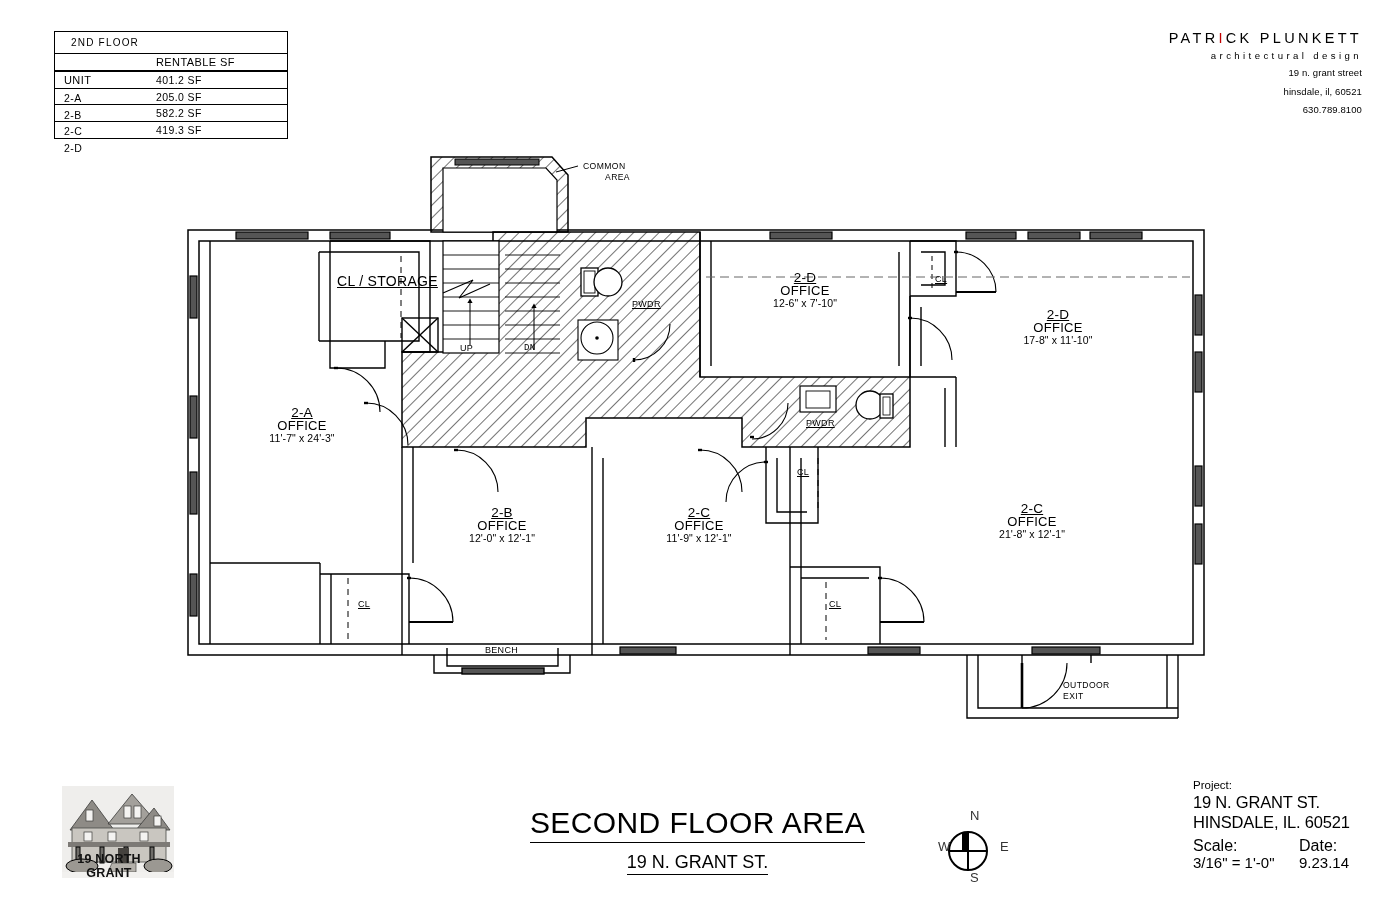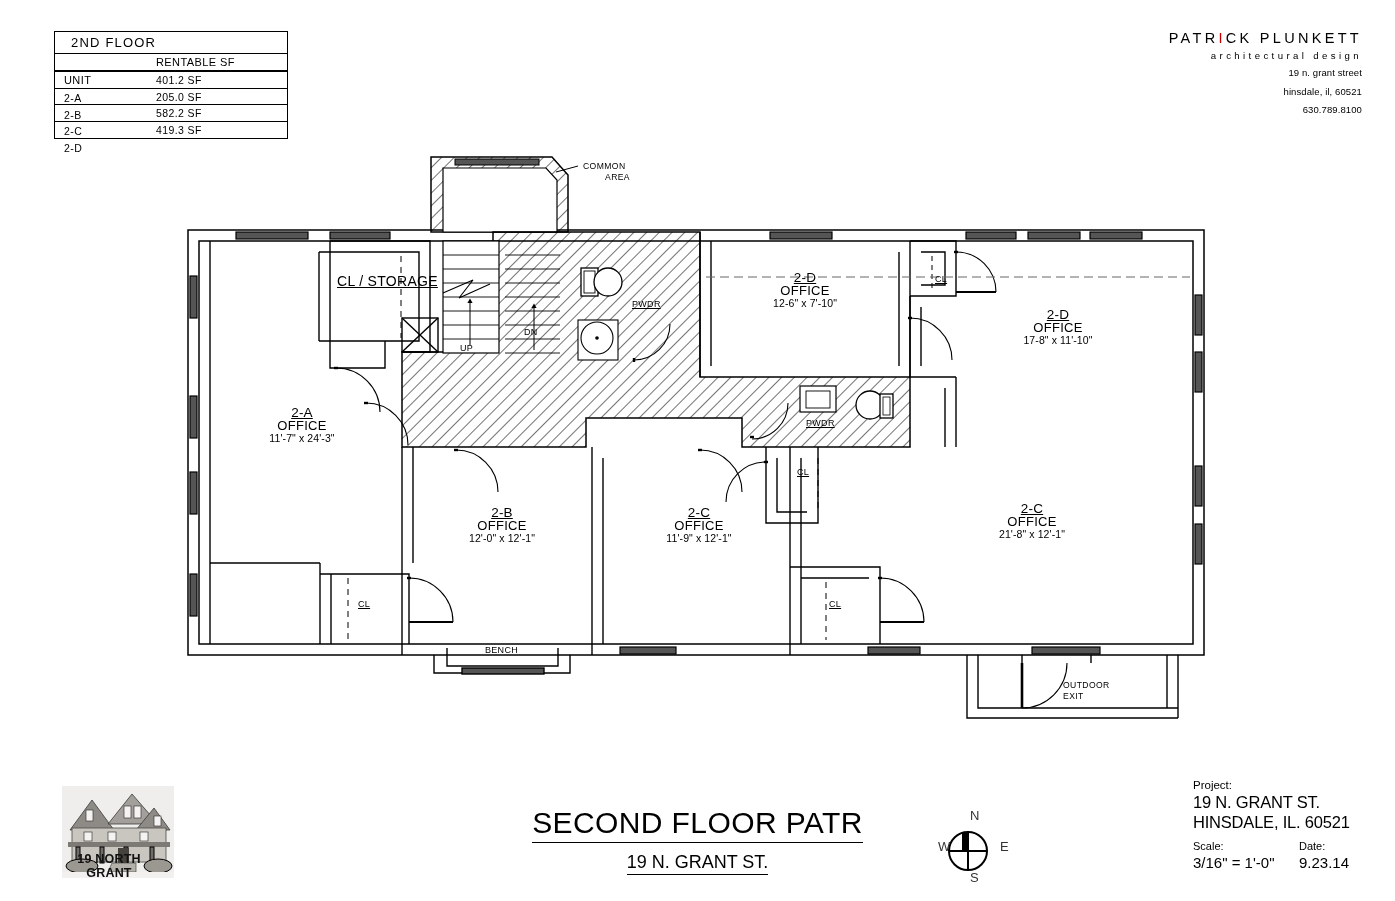--- a/index.html
+++ b/index.html
@@ -27,21 +27,21 @@
     top: 31px;
     width: 234px;
     border: 1.4px solid #000;
     background: #fff;
     box-sizing: border-box;
   }
   .unit-table .tbl-title {
     height: 22px;
     line-height: 22px;
     padding-left: 16px;
-    font-size: 13px;
+    font-size: 10px;
     letter-spacing: 1.2px;
     border-bottom: 1.4px solid #000;
     box-sizing: border-box;
   }
   .unit-table .hdr-row, .unit-table .data-row {
     display: flex;
     height: 16.5px;
     box-sizing: border-box;
   }
   .unit-table .hdr-row {
@@ -166,21 +166,21 @@
     font-size: 16.5px;
     line-height: 20px;
     letter-spacing: -0.2px;
   }
   .project-block .row2 {
     display: flex;
     margin-top: 7px;
   }
   .project-block .col-scale { width: 106px; }
   .project-block .col-date { width: 79px; }
-  .project-block .small-label { font-size: 11px; line-height: 14px; }
+  .project-block .small-label { font-size: 16px; line-height: 14px; }
   .project-block .big-val { font-size: 15px; line-height: 19px; }
 
   
   .logo-box {
     position: absolute;
     left: 62px;
     top: 786px;
     width: 112px;
     height: 92px;
   }
@@ -561,21 +561,21 @@
   <div class="tiny-label ul" style="left:337px; top:273px; font-size:14px;">CL / STORAGE</div>
   <div class="tiny-label ul" style="left:935px; top:274px;">CL</div>
   <div class="tiny-label ul" style="left:358px; top:599px;">CL</div>
   <div class="tiny-label ul" style="left:797px; top:467px;">CL</div>
   <div class="tiny-label ul" style="left:829px; top:599px;">CL</div>
 
   <div class="tiny-label ul" style="left:632px; top:299px;">PWDR</div>
   <div class="tiny-label ul" style="left:806px; top:418px;">PWDR</div>
 
   <div class="tiny-label" style="left:460px; top:343px;">UP</div>
-  <div class="tiny-label" style="left:524px; top:327px;">DN</div>
+  <div class="tiny-label" style="left:524px; top:343px;font-family:Liberation Mono, monospace;">DN</div>
   <div class="tiny-label" style="left:485px; top:645px; font-size:9px;">BENCH</div>
 
   <div class="plan-label" style="left:242px; top:406px; width:120px;">
     <div class="unit">2-A</div>
     <div class="rm">OFFICE</div>
     <div class="dim">11'-7" x 24'-3"</div>
   </div>
 
   <div class="plan-label" style="left:442px; top:506px; width:120px;">
     <div class="unit">2-B</div>
@@ -601,21 +601,21 @@
     <div class="dim">12-6" x 7'-10"</div>
   </div>
 
   <div class="plan-label" style="left:997px; top:308px; width:122px;">
     <div class="unit">2-D</div>
     <div class="rm">OFFICE</div>
     <div class="dim">17-8" x 11'-10"</div>
   </div>
 
   <div class="sheet-title">
-    <span class="t1">SECOND FLOOR PATR</span>
+    <span class="t1">SECOND FLOOR AREA</span>
     <span class="t2">19 N. GRANT ST.</span>
   </div>
 
   <div class="compass">
     <span class="lbl n">N</span>
     <span class="lbl s">S</span>
     <span class="lbl w">W</span>
     <span class="lbl e">E</span>
   </div>
 

